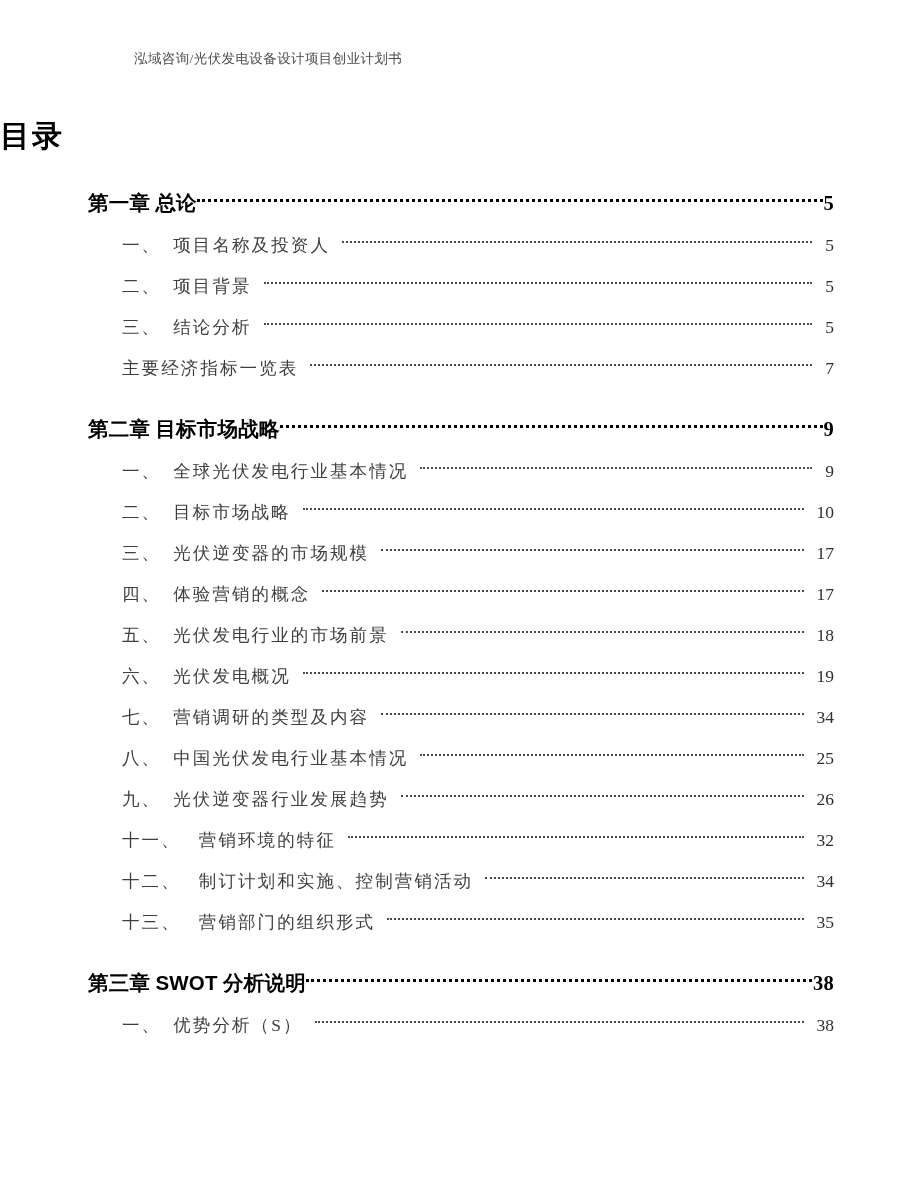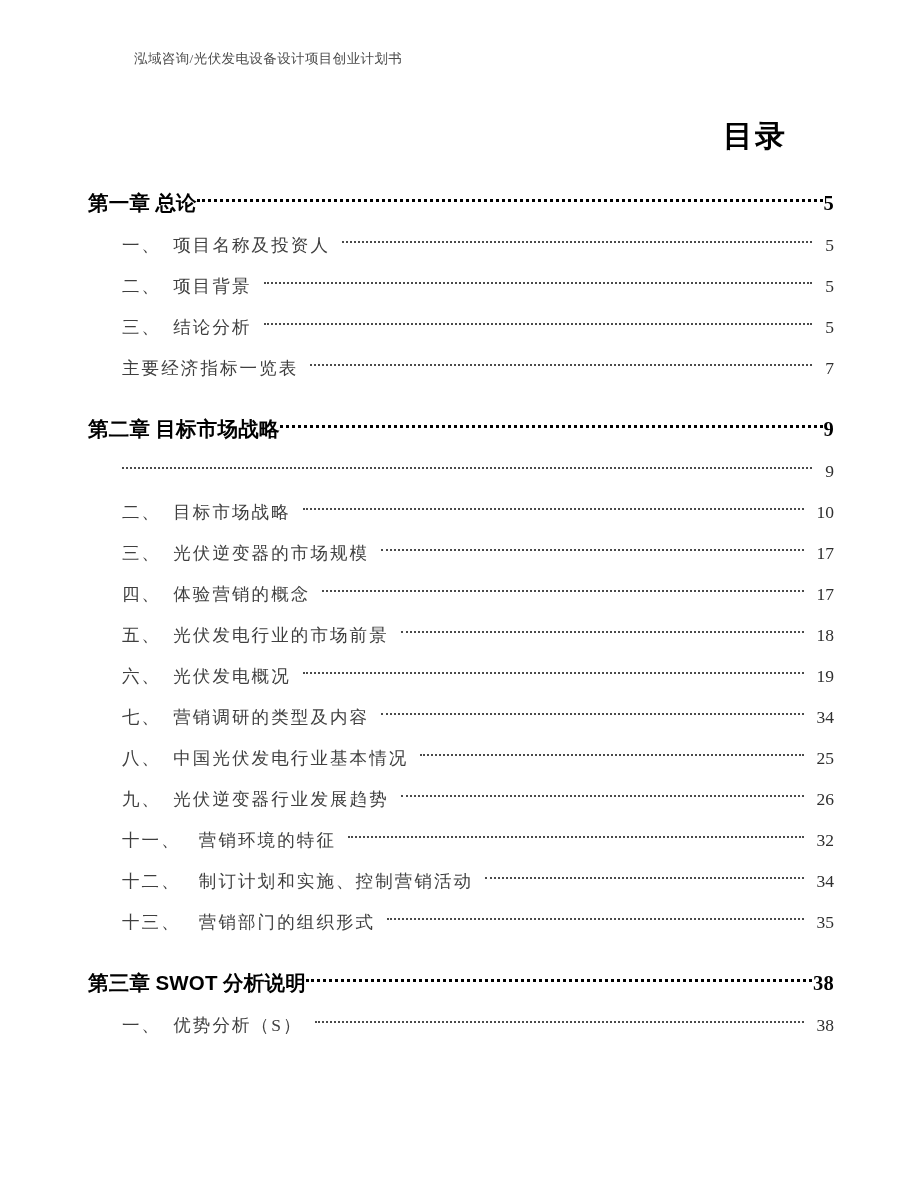--- a/index.html
+++ b/index.html
@@ -34,21 +34,21 @@
     white-space: nowrap;
     margin-left: 46px;
   }
 
   
   .toc-title {
     position: absolute;
     left: 0;
     top: 116px;
     width: 787px;
-    text-align: right;
+    text-align: left;
     font-family: "Liberation Serif", "DejaVu Serif", serif;
     font-size: 30px;
     font-weight: bold;
     color: #000000;
     letter-spacing: 2px;
     line-height: 40px;
   }
 
   
   .toc-list {
@@ -175,20 +175,21 @@
         <span class="t-label"><span class="t-text">主要经济指标一览表</span></span>
         <span class="t-dots"></span>
         <span class="t-page">7</span>
       </div>
       <div class="toc-row lvl1 gap-before">
         <span class="t-label"><span class="t-text">第二章 目标市场战略</span></span>
         <span class="t-dots"></span>
         <span class="t-page">9</span>
       </div>
       <div class="toc-row lvl2">
+        <span class="t-label"><span class="t-num short">一、</span><span class="t-text">全球光伏发电行业基本情况</span></span>
         <span class="t-dots"></span>
         <span class="t-page">9</span>
       </div>
       <div class="toc-row lvl2">
         <span class="t-label"><span class="t-num short">二、</span><span class="t-text">目标市场战略</span></span>
         <span class="t-dots"></span>
         <span class="t-page">10</span>
       </div>
       <div class="toc-row lvl2">
         <span class="t-label"><span class="t-num short">三、</span><span class="t-text">光伏逆变器的市场规模</span></span>

